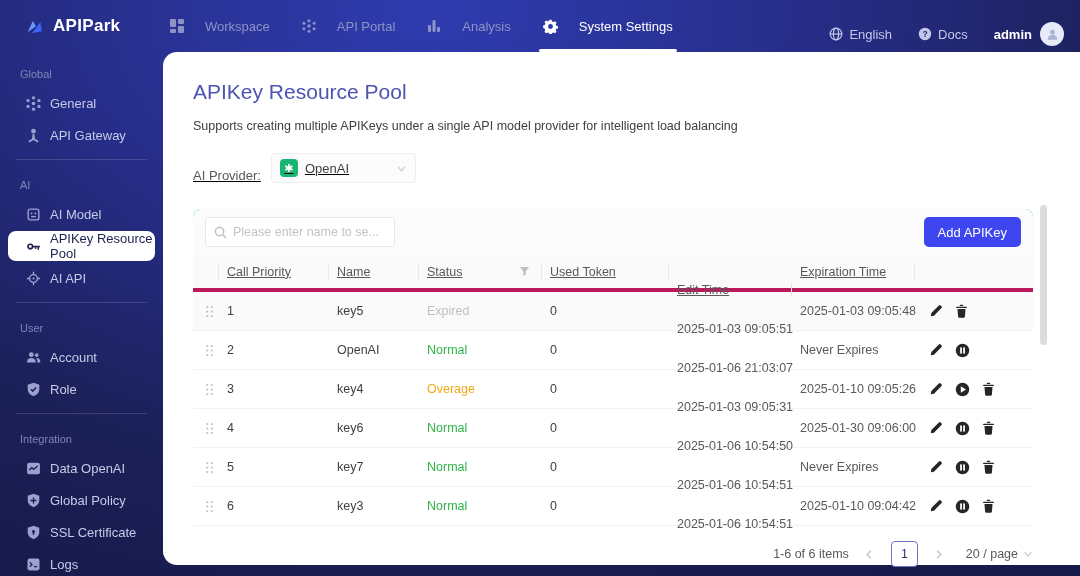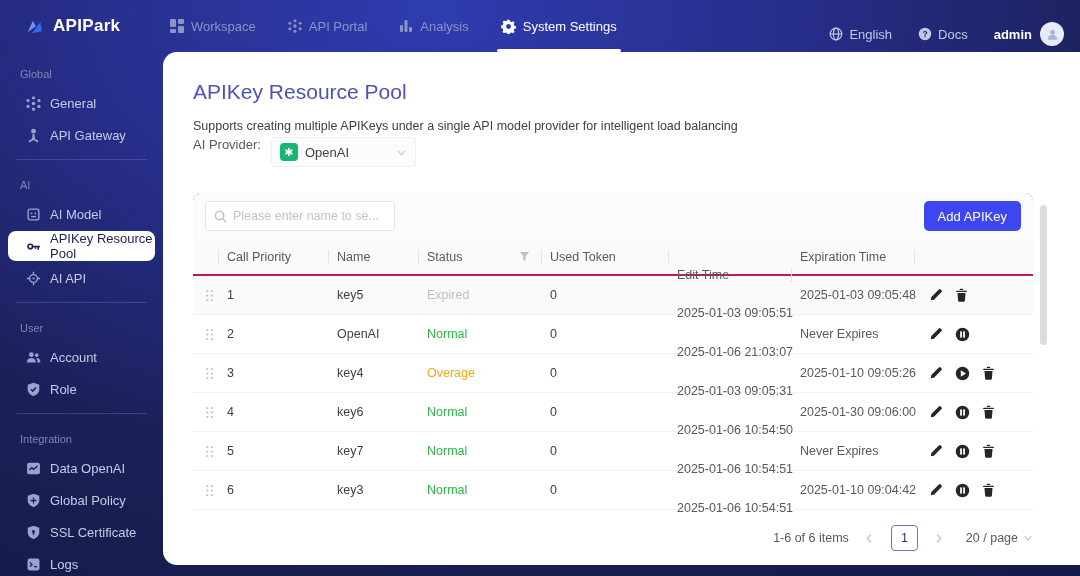--- a/index.html
+++ b/index.html
@@ -5,55 +5,55 @@
   * { margin:0; padding:0; box-sizing:border-box; }
   body { font-family:"Liberation Sans", sans-serif; background:#0e1135; }
   .screen{ position:relative; width:1080px; height:576px; overflow:hidden;
     background: radial-gradient(1050px 680px at 40% 2%, #2f3cb0 0%, #272e8a 34%, #1b2058 68%, #161a48 100%);
   }
   
   .topbar{ position:absolute; top:0; left:0; right:0; height:52px; }
   .logo{ position:absolute; left:24px; top:0; height:52px; display:flex; align-items:center; gap:8px; }
   .logo-text{ color:#fff; font-size:17px; font-weight:bold; letter-spacing:.3px; }
   .topnav{ position:absolute; left:170px; top:0; height:52px; display:flex; gap:32px; }
-  .nav-item{ display:flex; align-items:center; gap:7px; color:#8d93c4; font-size:13px; cursor:pointer; position:relative; }
+  .nav-item{ display:flex; align-items:center; gap:21px; color:#8d93c4; font-size:13px; cursor:pointer; position:relative; }
   .nav-item svg{ flex:0 0 auto; }
   .nav-item.active{ color:#fff; }
   .nav-item.active::after{ content:''; position:absolute; left:-4px; right:-4px; bottom:0; height:3px; background:#fff; border-radius:2px; }
   .top-right{ position:absolute; right:16px; top:0; height:52px; display:flex; align-items:center; gap:26px;margin-top:8px; }
   .top-right .tr-item{ display:flex; align-items:center; gap:6px; color:#c3c8e8; font-size:13px; cursor:pointer; }
   .user{ display:flex; align-items:center; gap:8px; color:#fff; font-size:13px; font-weight:bold; cursor:pointer; }
   .avatar{ width:24px; height:24px; border-radius:50%; background:#e7eaf8; display:flex; align-items:center; justify-content:center; }
   
   .sidebar{ position:absolute; left:0; top:52px; width:163px; bottom:0; padding-top:6px; }
   .group-label{ color:#7e85b5; font-size:11px; padding:10px 0 6px 20px; }
   .side-item{ height:30px; display:flex; align-items:center; gap:9px; padding-left:26px; color:#c6cbe7; font-size:13px; cursor:pointer; margin:2px 0; }
   .side-item svg{ color:#9ba2cf; flex:0 0 auto; }
   .side-item.active{ background:#fff; color:#1c2150; border-radius:8px; margin:2px 8px; padding-left:18px; font-weight:500;}
   .side-item.active svg{ color:#1c2150; }
   .divider{ border-top:1px solid rgba(255,255,255,.14); margin:9px 16px; }
   
   .panel{ position:absolute; left:163px; top:52px; right:0; bottom:11px; background:#fff; border-radius:14px 0 0 14px; padding:28px 0 0 30px; }
   .page-title{ color:#4e53b3; font-size:21px; font-weight:500; }
   .page-subtitle{ margin-top:15px; font-size:12.5px; color:#404040; }
-  .provider-row{ margin-top:4px; display:flex; align-items:flex-start; gap:10px; }
+  .provider-row{ margin-top:20px; display:flex; align-items:flex-end; gap:10px;text-decoration:underline; }
   .provider-label{ font-size:13px; color:#595959; }
   .provider-select{ width:145px; height:30px; background:#fcfcfc; border:1px solid #f0f0f0; border-radius:4px; display:flex; align-items:center; gap:7px; padding:0 8px; cursor:pointer; }
   .openai-logo{ width:18px; height:18px; border-radius:4px; background:#19b573; color:#fff; display:flex; align-items:center; justify-content:center; font-size:11px; }
   .provider-value{ font-size:13px; color:#404040; }
   .provider-select .chev{ margin-left:auto; display:flex; }
   
   .card{ width:840px; margin-top:26px; border-radius:8px; background:#0ea5e9; }
   .toolbar{ height:46px; background:#fbfbfb; border-radius:8px 8px 0 0; display:flex; align-items:center; justify-content:space-between; padding:0 12px; }
   .search-wrap{ position:relative; }
   .search-wrap svg{ position:absolute; left:9px; top:9px; }
   .search-input{ width:190px; height:30px; border:1px solid #e8e8e8; border-radius:4px; background:#fff; padding:0 8px 0 27px; font-size:12.5px; color:#404040; font-family:"Liberation Sans",sans-serif; outline:none; }
   .search-input::placeholder{ color:#c3c3c3; }
   .add-btn{ height:30px; padding:0 14px; background:#3d46ef; border:none; border-radius:5px; color:#fff; font-size:13px; cursor:pointer; font-family:"Liberation Sans",sans-serif; }
-  .thead{ display:flex; align-items:center; height:37px; background:#fafafa; color:#595959; font-size:12.5px; border-bottom:2px solid #be185d; }
+  .thead{ display:flex; align-items:center; height:37px; background:#fafafa; color:#595959; font-size:12.5px; border-bottom:4px solid #be185d;text-decoration:underline; }
   .th{ position:relative; }
   .th.sep::after{ content:''; position:absolute; right:8px; top:50%; transform:translateY(-50%); width:1px; height:14px; background:#e6e6e6; }
   .c-drag{ width:34px; padding-left:12px; display:flex; align-items:center; }
   .c-pri{ width:110px; padding-left:0; }
   .c-name{ width:90px; }
   .c-status{ width:123px; display:flex; align-items:center; }
   .c-status .funnel{ margin-left:auto; margin-right:20px; display:flex; cursor:pointer; }
   .c-token{ width:127px; }
   .c-edit{ width:123px;margin-top:36px; }
   .c-exp{ width:123px; }

